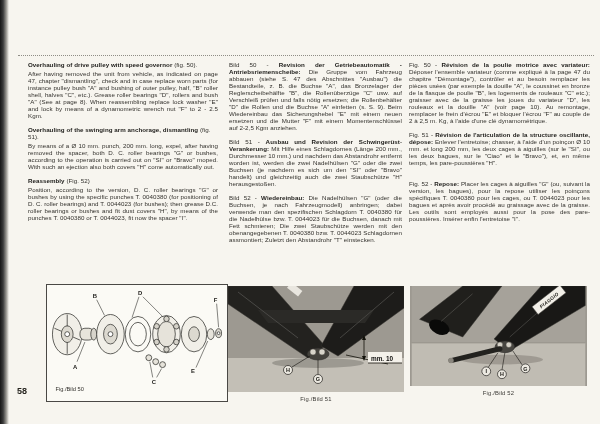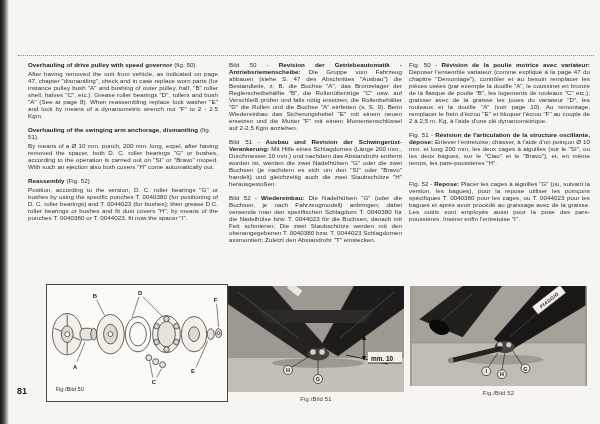--- a/index.html
+++ b/index.html
@@ -190,15 +190,15 @@
       </g>
       <g>
         <line x1="113" y1="81" x2="103" y2="66" stroke="#14130f" stroke-width="0.6"></line>
         <circle cx="116" cy="84" r="4.5" fill="#ece9e1" stroke="#1c1b19" stroke-width="0.7"></circle>
         <text class="circ-label" x="116" y="86.2" text-anchor="middle">G</text>
       </g>
     </svg>
   </div>
   <div class="caption caption-52">Fig./Bild 52</div>
 
-  <div class="page-number">81</div>
+  <div class="page-number">58</div>
 
 </div>
 
 </body></html>

